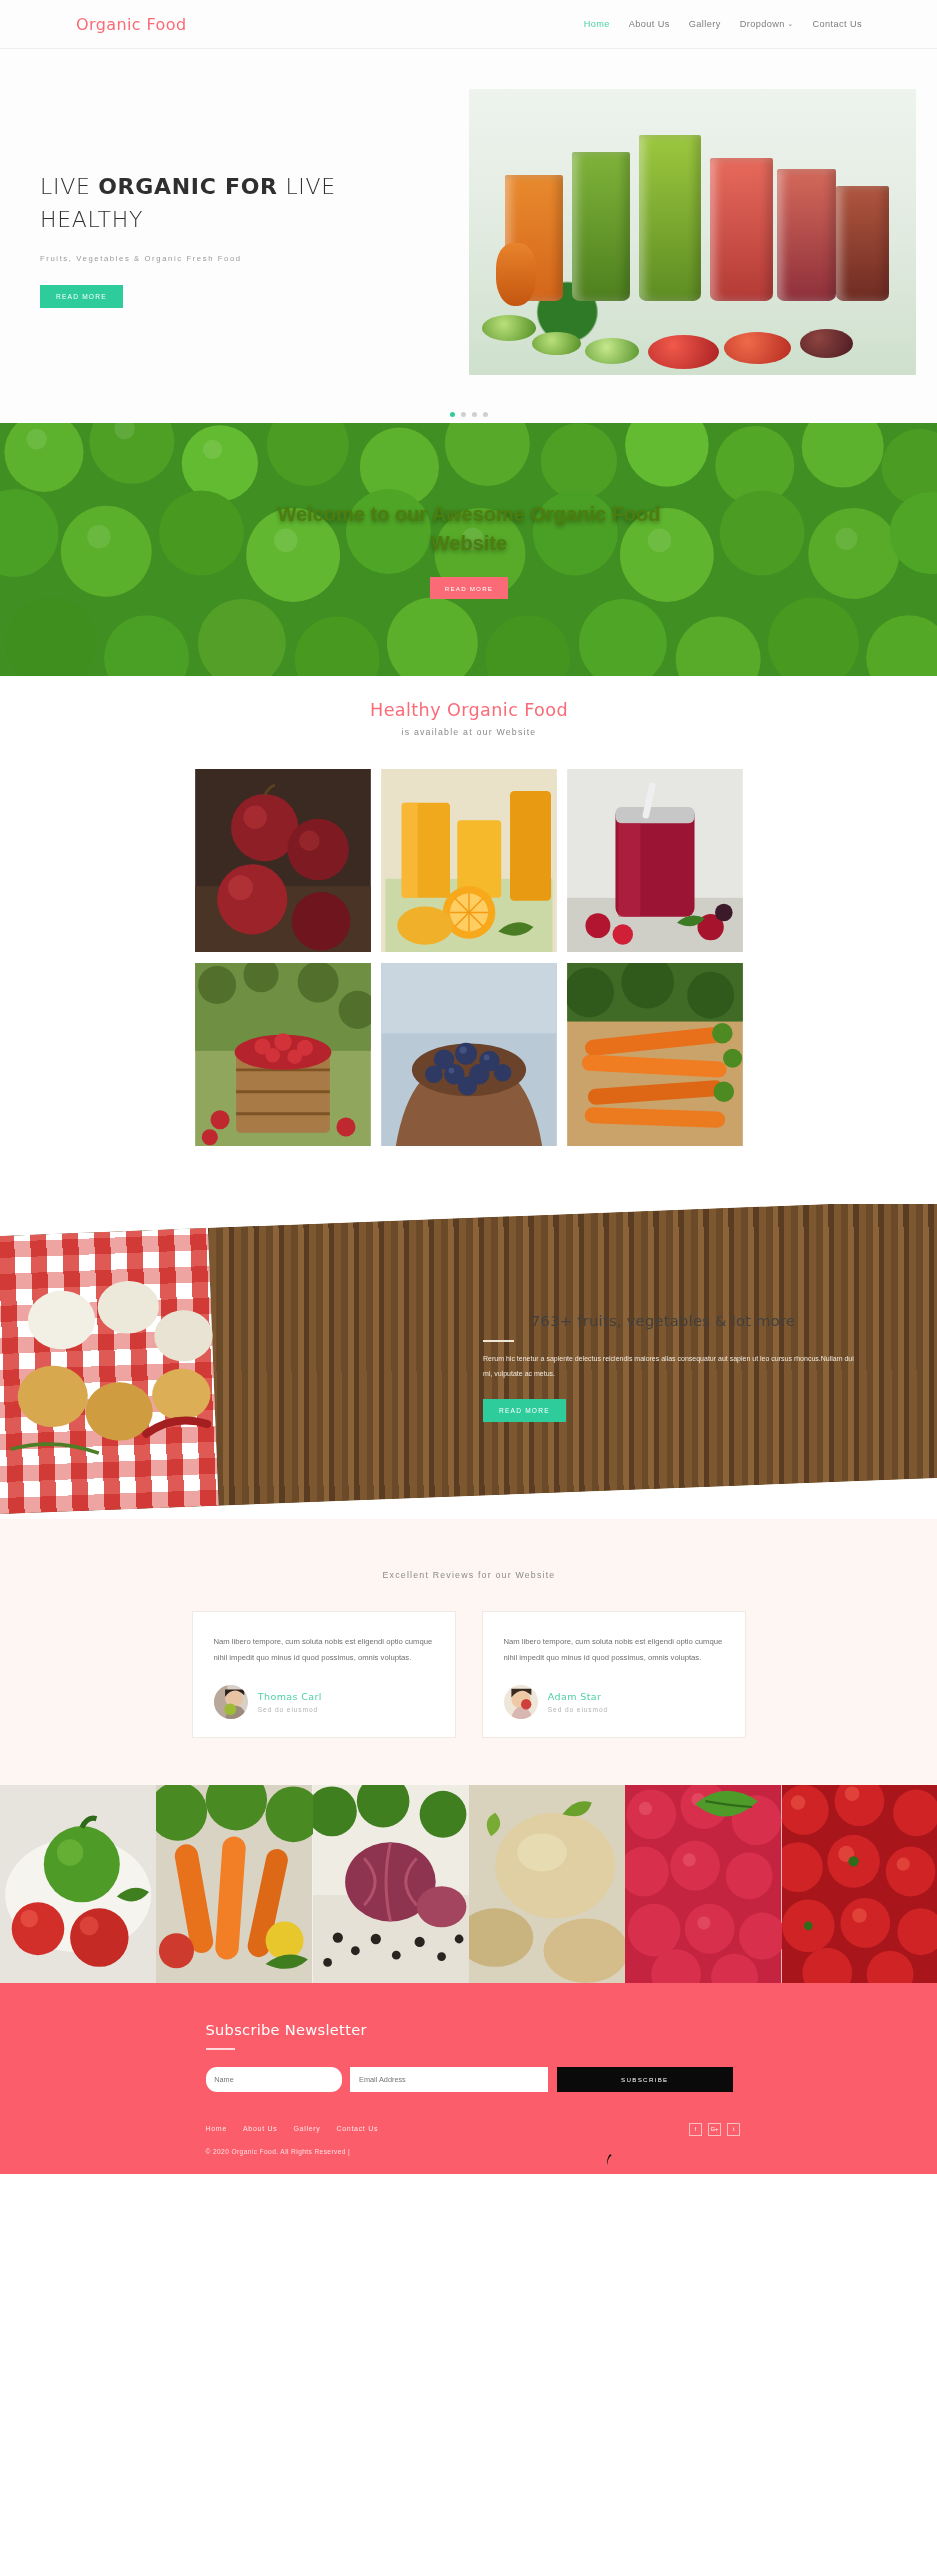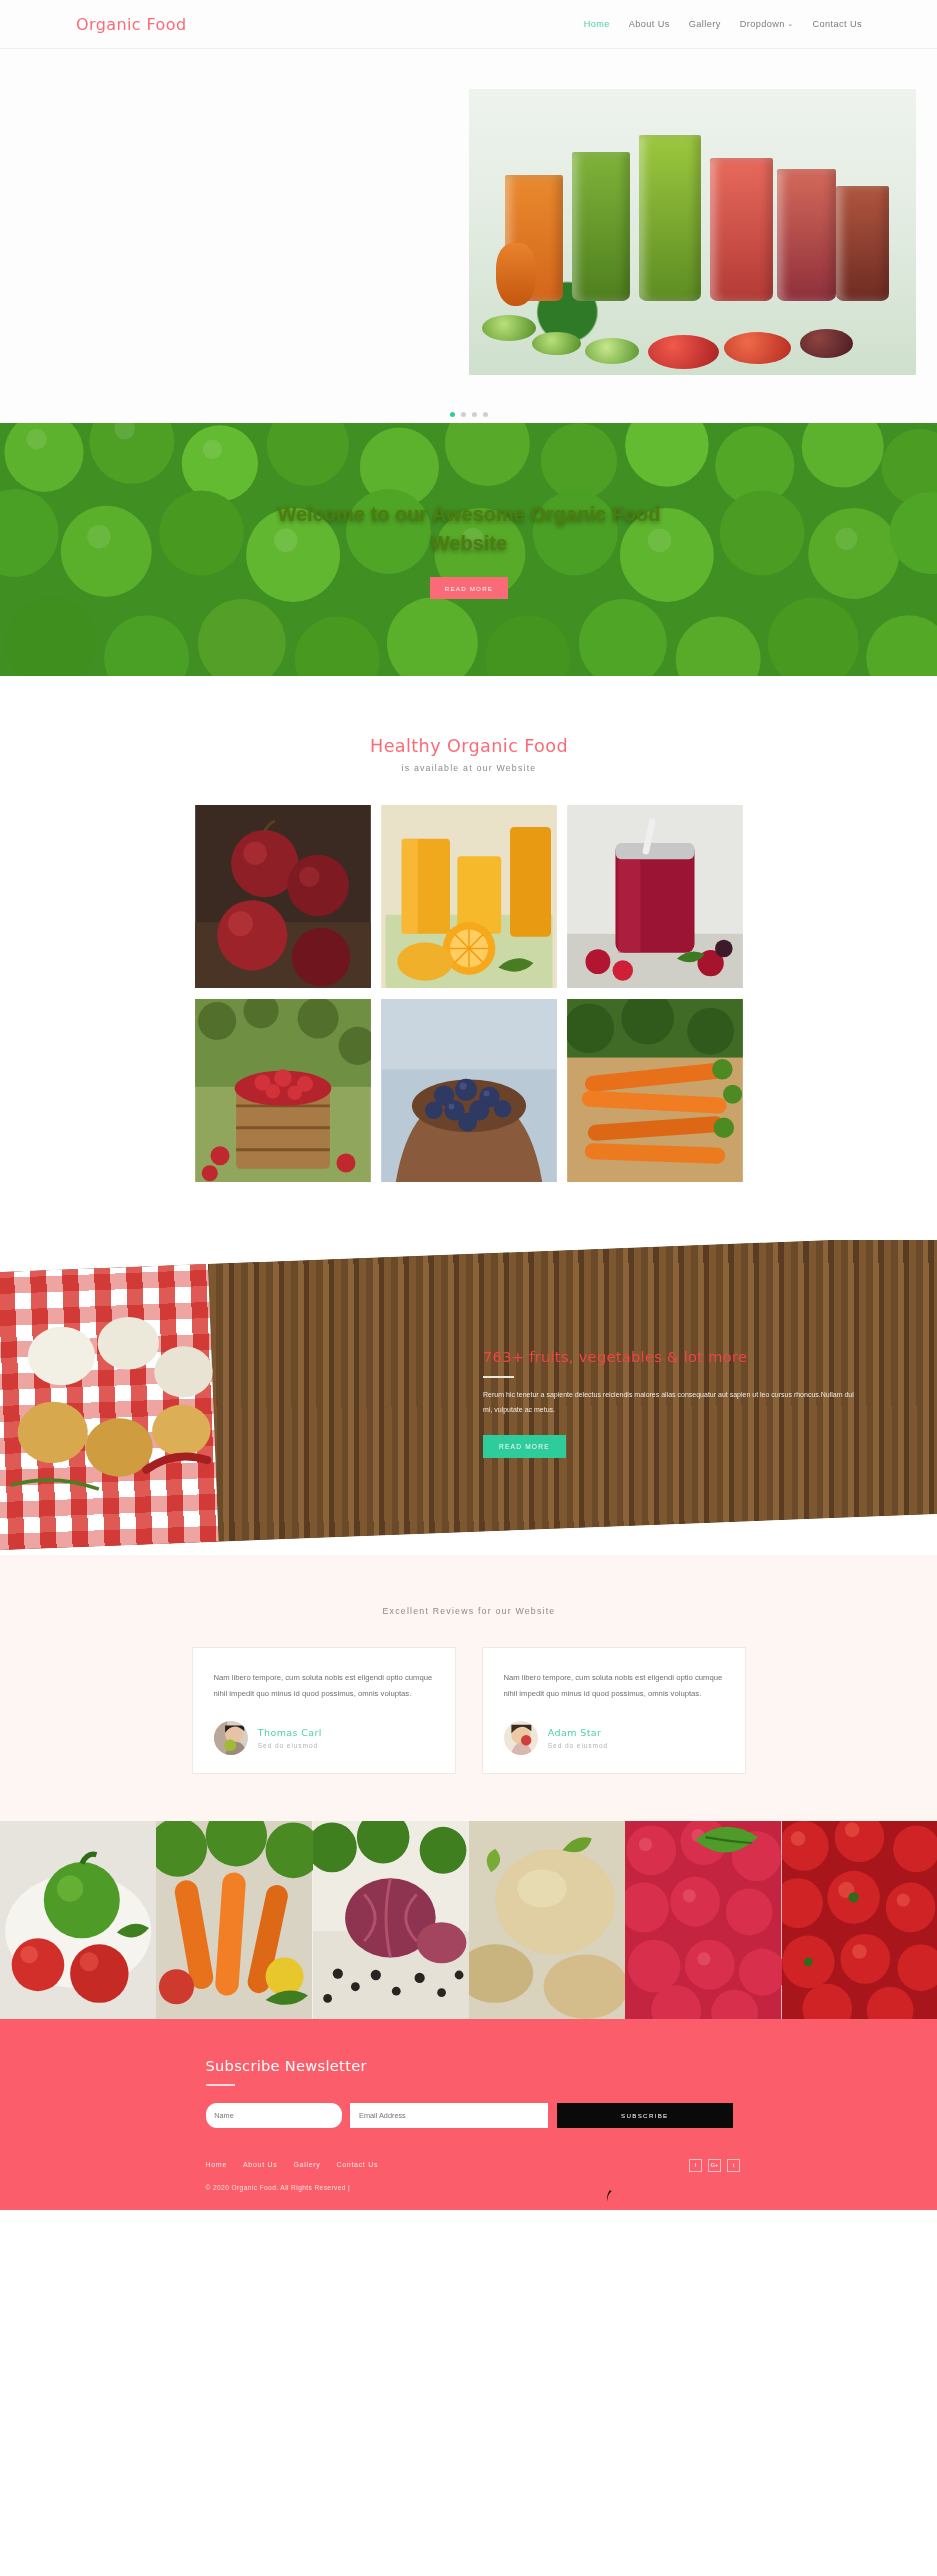--- a/index.html
+++ b/index.html
@@ -33,39 +33,39 @@
   .gl{position:absolute;bottom:26%;border-radius:2.2px 2.2px 7.3px 7.3px;box-shadow:inset -5.9px 0 8.8px rgba(0,0,0,.18), inset 5.9px 0 8.8px rgba(255,255,255,.35);}
   .veg{position:absolute;border-radius:50%;}
 
   
   .welcome{position:relative;height:253px;overflow:hidden;display:flex;align-items:center;justify-content:center;flex-direction:column;}
   .peas{position:absolute;inset:0;background:#3a8f1f;}
   .welcome-ttl{position:relative;z-index:3;color:#4d7c0f;font-size:20px;font-weight:700;text-align:center;line-height:1.45;max-width:410px;text-shadow:0 1.5px 4.4px rgba(0,0,0,.35);}
   .btn-red{position:relative;z-index:3;margin-top:19px;background:#fb6b77;color:#fff;font-size:6.2px;letter-spacing:1.2px;padding:7.3px 14.6px;border:0;cursor:pointer;}
 
   
-  .section-pad{padding:60px 0 29px;text-align:center;}
+  .section-pad{padding:24px 0 29px;text-align:center;}
   .sect-ttl{font-family:"DejaVu Sans",sans-serif;font-size:17.6px;color:#fb6b77;font-weight:400;letter-spacing:0.4px;}
   .sect-sub{font-size:8.8px;color:#8a8a8a;letter-spacing:1.2px;margin-top:7.3px;}
   .grid-wrap{width:557px;margin:32px auto 0;display:grid;grid-template-columns:repeat(3,176px);gap:10.3px;justify-content:center;}
   .tile{height:183px;overflow:hidden;position:relative;}
 
   
   .wood-sec{position:relative;height:315px;margin-top:29px;overflow:hidden;}
   .wood-skew{position:absolute;left:-29px;right:-29px;top:14.6px;height:278px;transform:rotate(-2.2deg);overflow:hidden;}
   .wood-bg{position:absolute;inset:0;background:
       repeating-linear-gradient(92deg,#6b4a2a 0 6.6px,#8a6338 6.6px 12.5px,#5a3c22 12.5px 17.6px,#7d5730 17.6px 25px),
       linear-gradient(90deg,#5e3f24,#8a6a3c);}
   .checker{position:absolute;left:0;top:0;width:242px;height:278px;background:
       repeating-linear-gradient(90deg,#e05a55 0 16px,#fff 16px 32px),
       repeating-linear-gradient(0deg,rgba(224,90,85,.55) 0 16px,rgba(255,255,255,.55) 16px 32px);
       background-blend-mode:multiply;}
   .onions{position:absolute;left:29px;top:44px;width:220px;height:190px;}
   .wood-copy{position:absolute;left:483px;top:108px;width:381px;z-index:5;}
-  .wood-ttl{font-family:"DejaVu Sans",sans-serif;font-size:14.6px;color:#ef4444;font-weight:400;letter-spacing:0.3px;}
+  .wood-ttl{font-family:"DejaVu Sans",sans-serif;font-size:14.6px;color:#404040;font-weight:400;letter-spacing:0.3px;margin-left:48px;}
   .rule{width:31px;height:1.5px;background:#efe7d6;margin:11.7px 0 10.3px;}
   .wood-p{font-size:7.3px;line-height:2.1;color:#e9e2d4;letter-spacing:0.2px;}
   .wood-p2{margin-top:10.3px;font-size:7px;line-height:2.1;color:#efe9dd;}
   .wood-copy .btn-teal{margin-top:17.6px;}
 
   
   .testi{background:#fdf6f3;padding:44px 0 47px;text-align:center;}
   .cards{display:flex;gap:26px;justify-content:center;margin-top:31px;border-radius:7px;}
   .card{width:264px;background:#fff;border:0.7px solid #f2e9e4;padding:22px 20.5px 17.6px;text-align:left;}
   .card p{font-size:7.7px;line-height:2.1;color:#6f6f6f;}
@@ -107,20 +107,25 @@
     <a class="nav-link active">Home</a>
     <a class="nav-link">About Us</a>
     <a class="nav-link">Gallery</a>
     <a class="nav-link"><span>Dropdown</span><span class="caret">⌄</span></a>
     <a class="nav-link">Contact Us</a>
   </nav>
 </header>
 
 <section class="hero">
   <div class="hero-inner">
+    <div class="hero-copy">
+      <h1 class="hero-title"><span>LIVE </span><b>ORGANIC FOR</b><span> LIVE HEALTHY</span></h1>
+      <div class="hero-sub">Fruits, Vegetables &amp; Organic Fresh Food</div>
+      <button class="btn-teal">READ MORE</button>
+    </div>
 
     <div class="hero-img">
       <div class="juice">
 
         <div class="gl" style="left:8%;width:13%;height:44%;background:linear-gradient(180deg,#e98a2e,#d4661a);"></div>
         <div class="gl" style="left:23%;width:13%;height:52%;background:linear-gradient(180deg,#7fb33a,#4e7f1e);"></div>
         <div class="gl" style="left:38%;width:14%;height:58%;background:linear-gradient(180deg,#9cc83f,#5d8c22);"></div>
         <div class="gl" style="left:54%;width:14%;height:50%;background:linear-gradient(180deg,#e76a5c,#b33a36);"></div>
         <div class="gl" style="left:69%;width:13%;height:46%;background:linear-gradient(180deg,#d46a5b,#8e2f3a);"></div>
         <div class="gl" style="left:82%;width:12%;height:40%;background:linear-gradient(180deg,#b0563f,#6e2b22);"></div>

